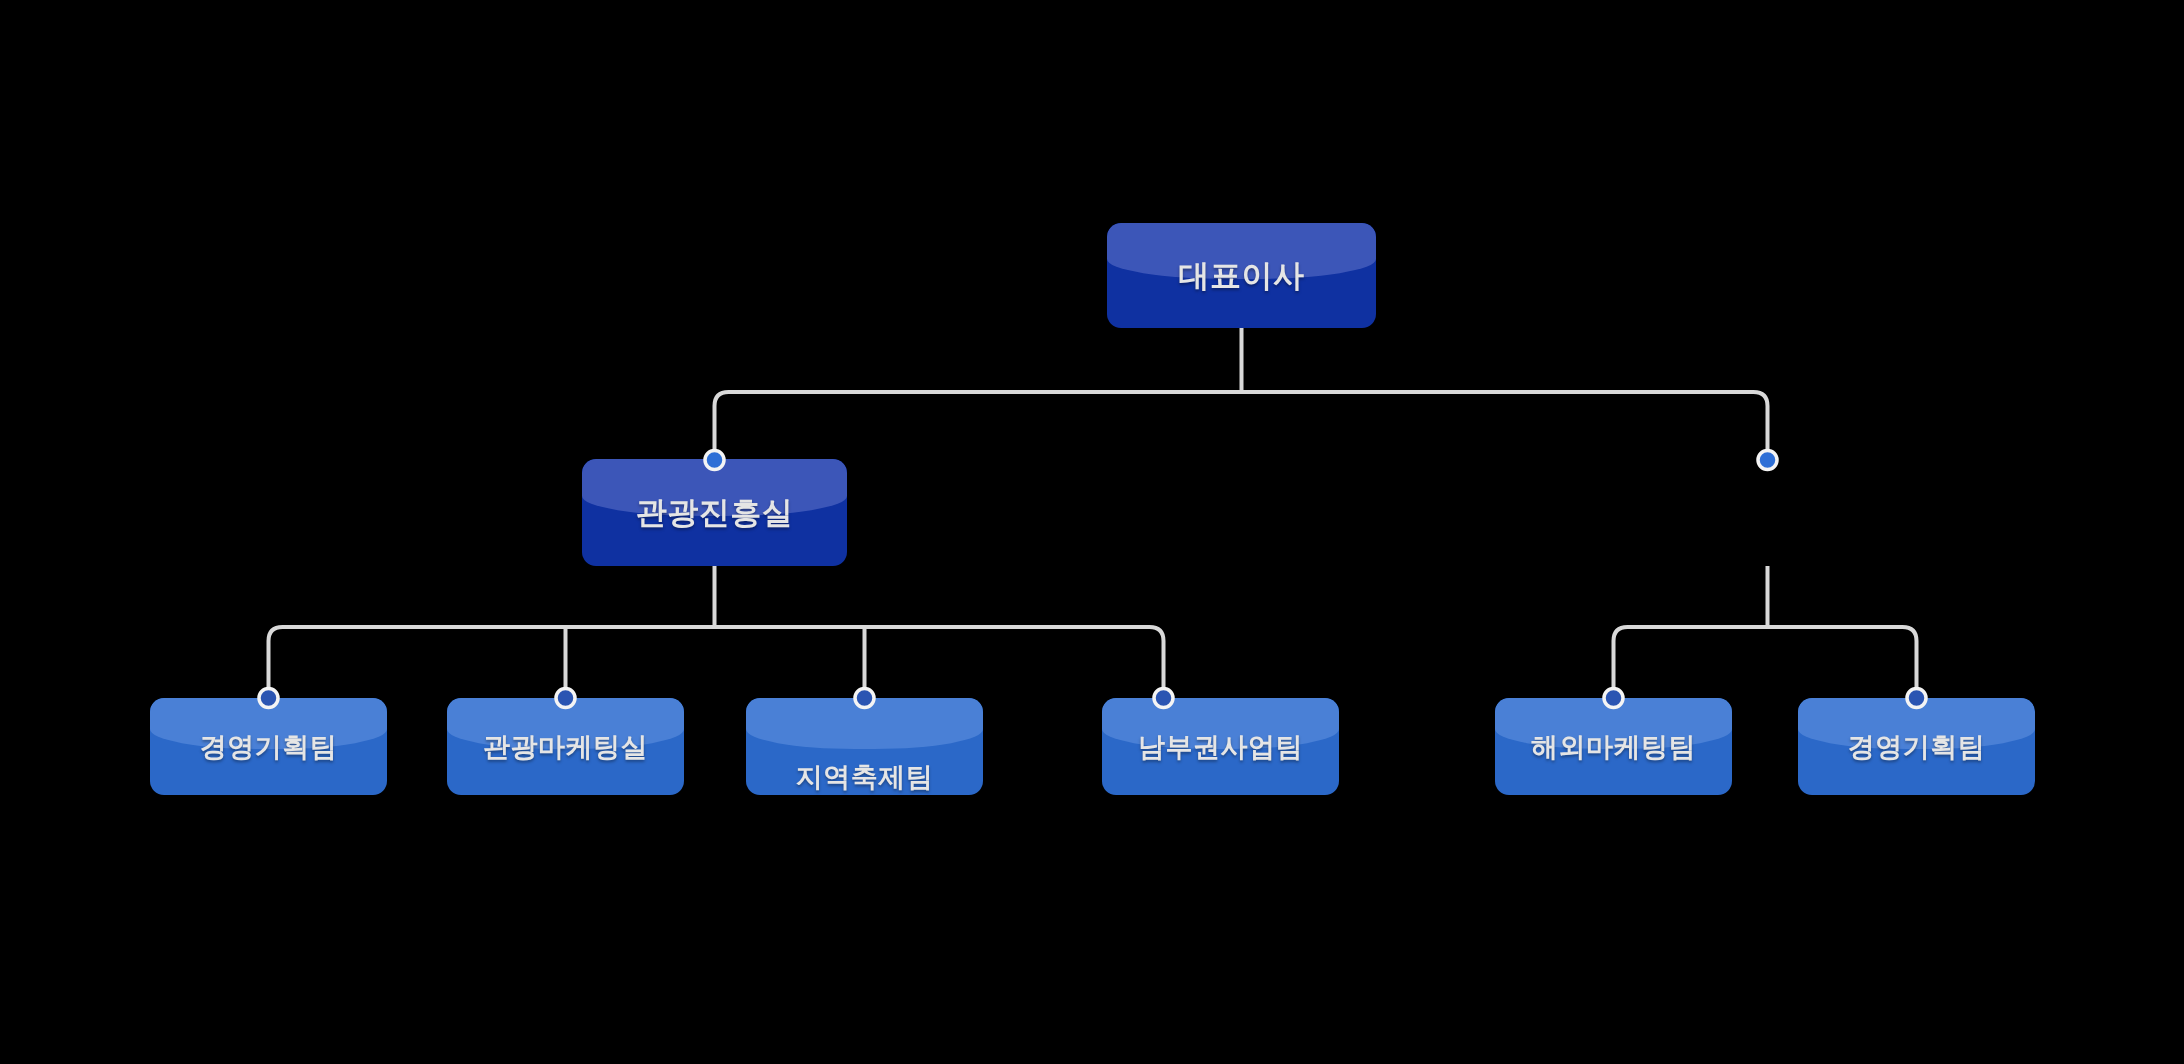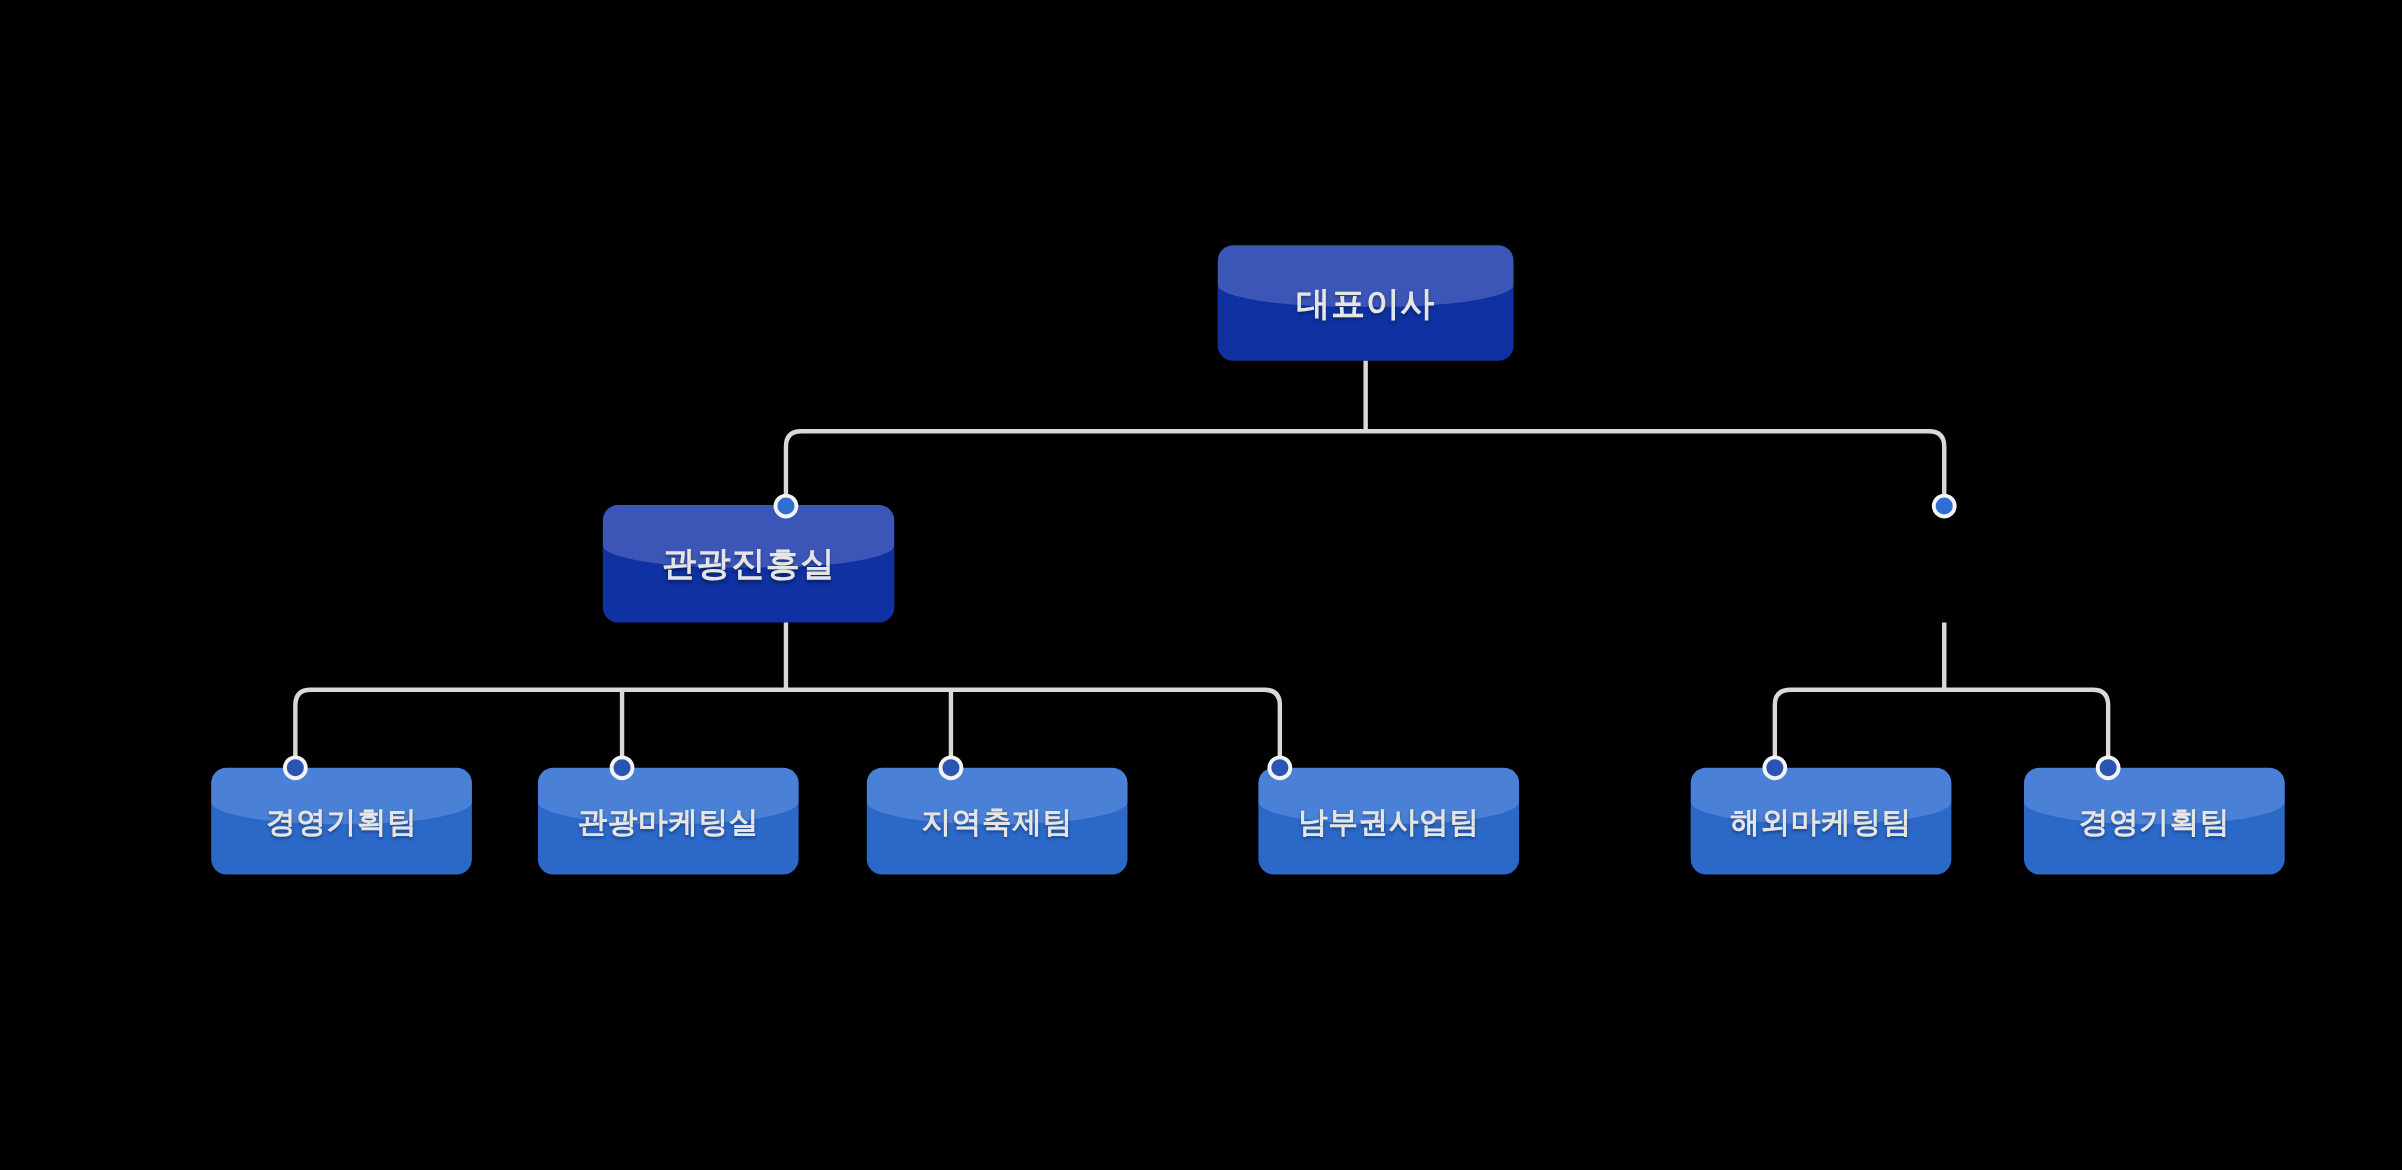--- a/index.html
+++ b/index.html
@@ -56,30 +56,30 @@
     height: 53%;
     border-radius: 14px 14px 46% 46% / 14px 14px 20px 20px;
     pointer-events: none;
   }
   .node .label {
     position: relative;
     z-index: 1;
   }
   .node.dark  { background: #0f31a1; }
   .node.dark .sheen  { background: #3c56b8; }
-  .node.light { background: #2b68c8; margin-left: 42px; }
+  .node.light { background: #2b68c8; }
   .node.light .sheen { background: #4a80d6; }
 
   #node-ceo      { left: 1107px; top: 223px; width: 269px; height: 105px; font-size: 31px; }
-  #node-office-1 { left: 548px;  top: 459px; width: 265px; height: 107px; font-size: 31px; }
+  #node-office-1 { left: 582px;  top: 459px; width: 265px; height: 107px; font-size: 31px; }
   #node-office-2 { left: 1633px; top: 459px; width: 269px; height: 107px; font-size: 31px; }
   .node.team     { top: 698px; width: 237px; height: 97px; font-size: 27px; }
   #node-team-1   { left: 150px; }
   #node-team-2   { left: 447px; }
-  #node-team-3   { left: 746px; }
+  #node-team-3   { left: 746px; align-items: flex-end; }
   #node-team-4   { left: 1102px; }
   #node-team-5   { left: 1495px; }
   #node-team-6   { left: 1798px; }
 </style>
 </head>
 <body>
 
 <div class="canvas">
 
   <div class="node dark" id="node-ceo">

